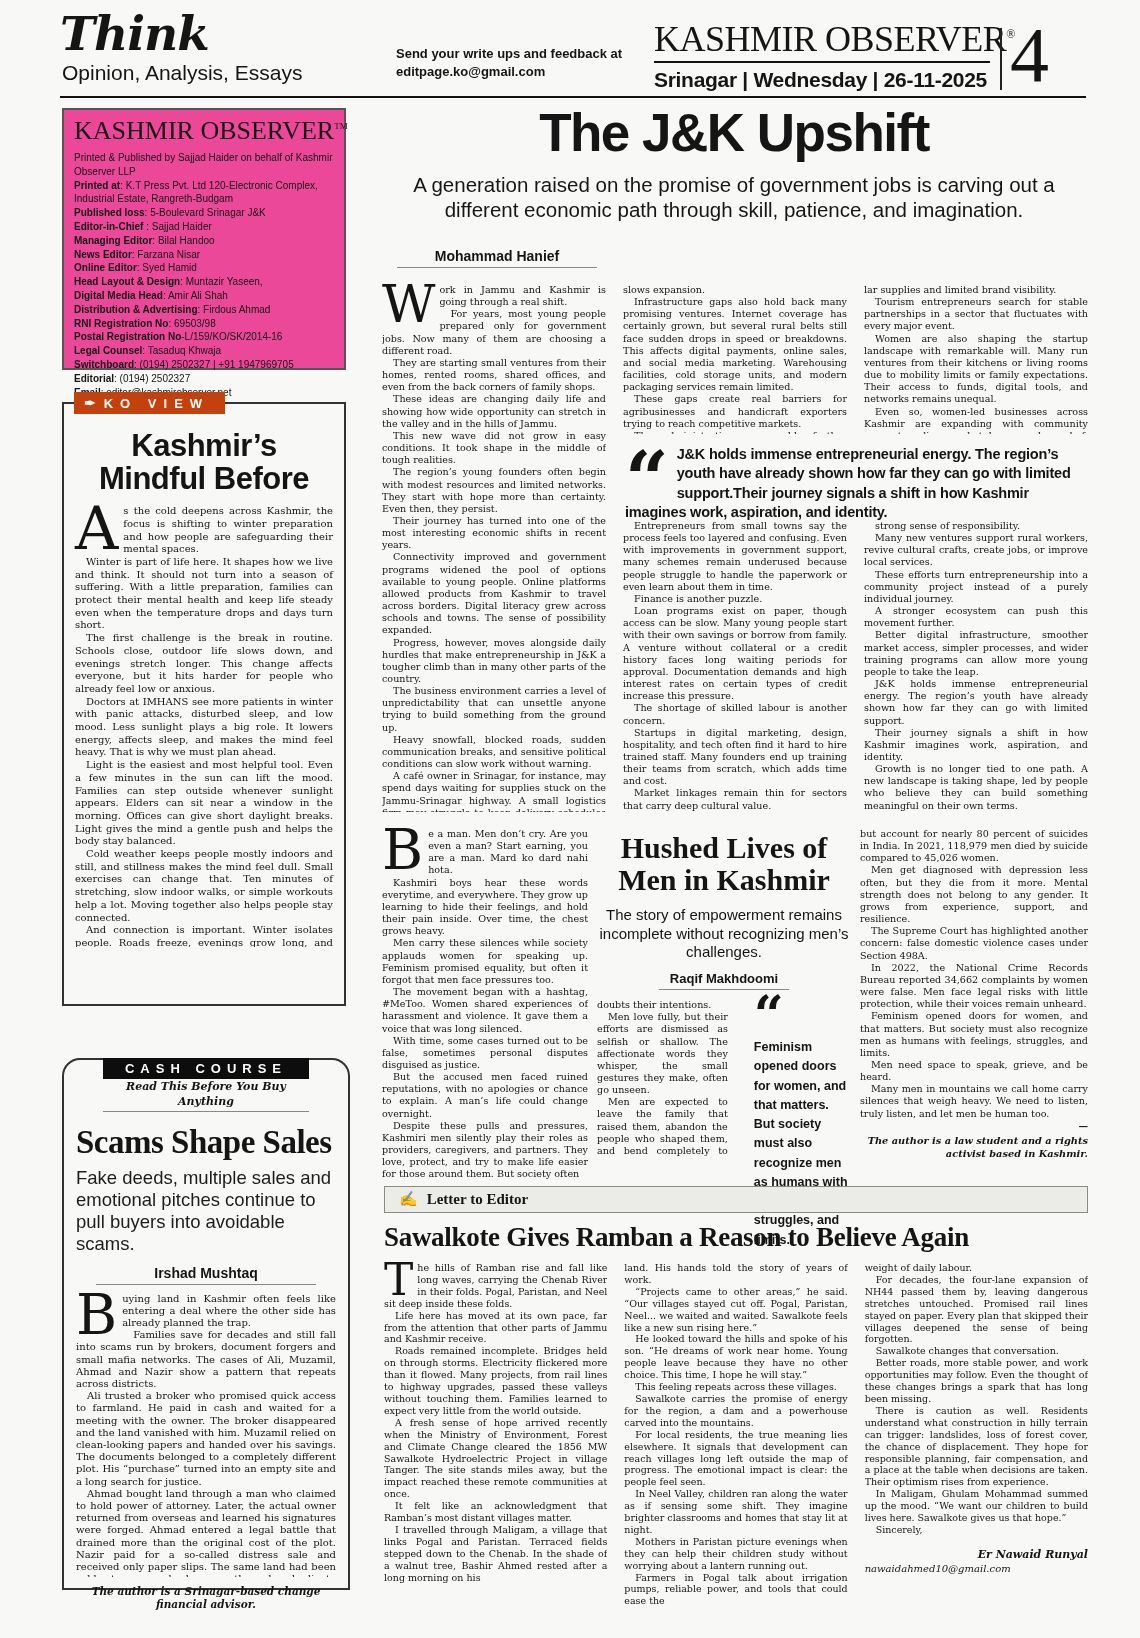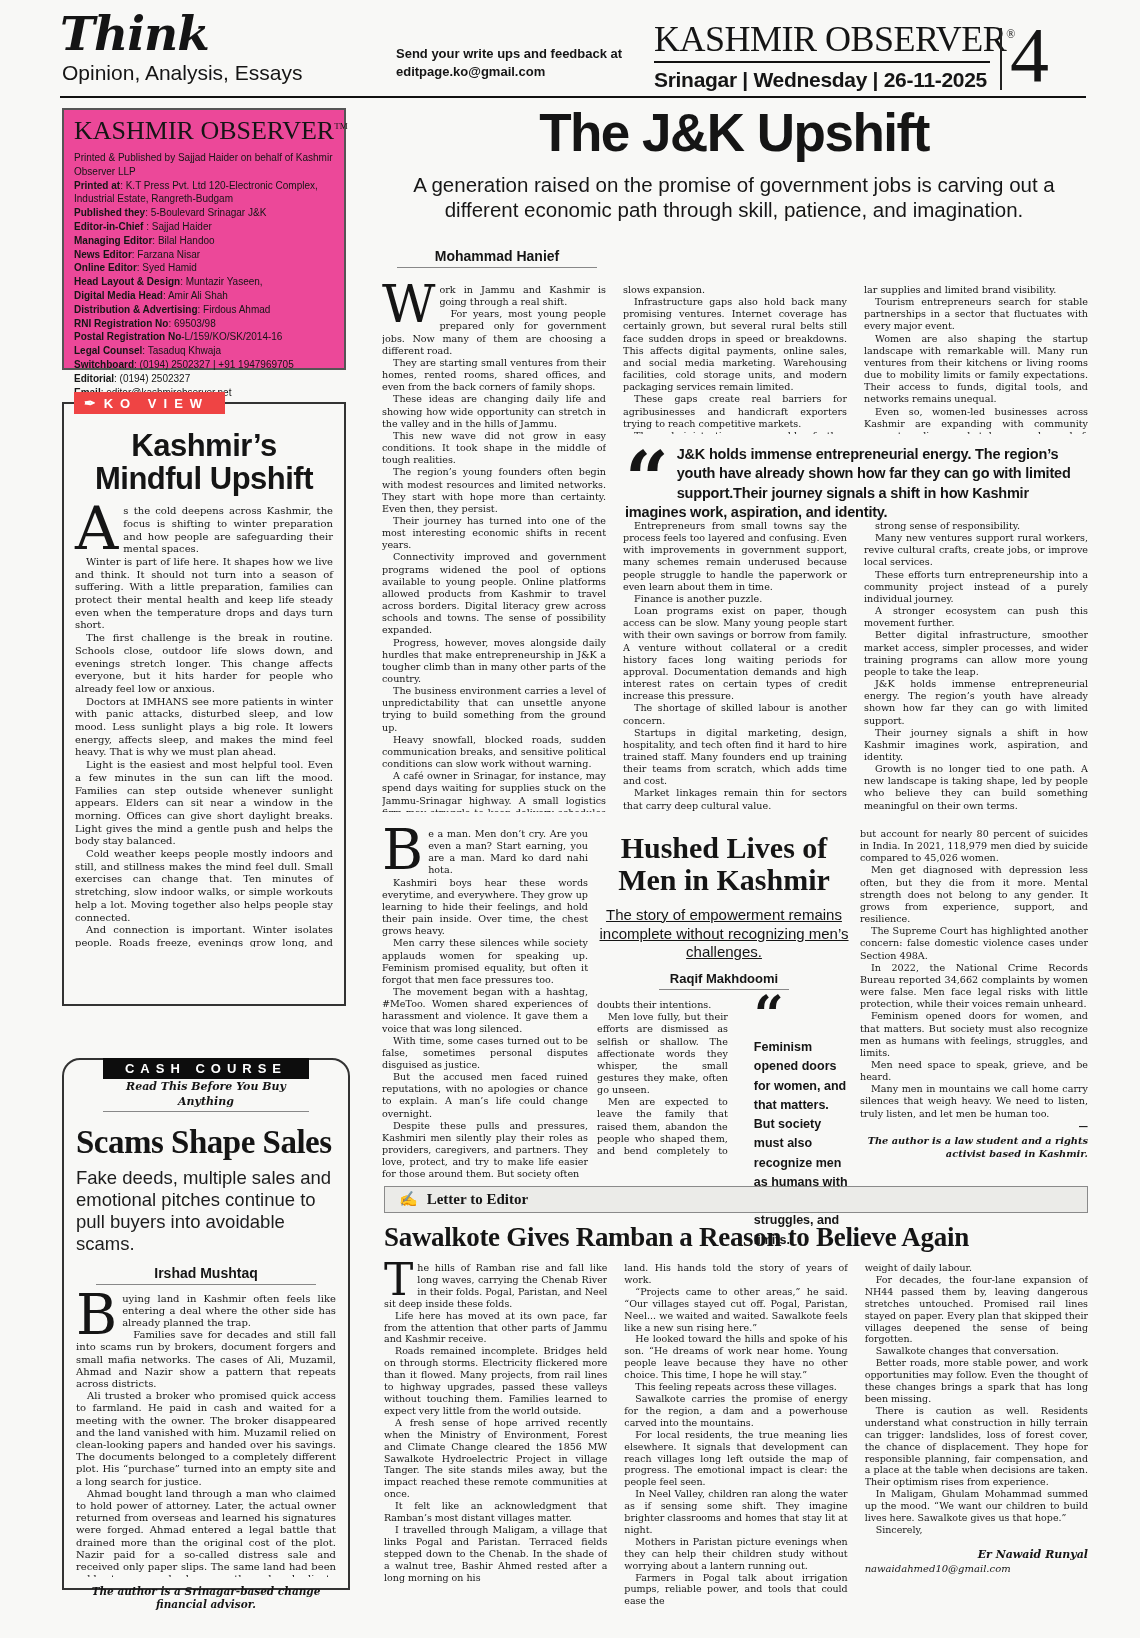--- a/index.html
+++ b/index.html
@@ -26,21 +26,21 @@
 
   
   .imprint { left:62px; top:108px; width:284px; height:262px; border:2px solid #555; padding:8px 10px 0; background:#ec4899; }
   .imp-mast { text-align:center; font:400 26px/1 "Liberation Serif", serif; margin-bottom:7px; white-space:nowrap; }
   .imp-mast sup { font-size:9px; }
   .imp-line { font:400 10px/1.38 "Liberation Sans", sans-serif; }
   .imp-line b { font-weight:700; }
 
   
   .koview { left:62px; top:402px; width:284px; height:604px; border:2px solid #333; background:#f8f8f6; }
-  .kicker-bar { position:absolute; left:10px; top:-12px; background:#ef4444; color:#fff;
+  .kicker-bar { position:absolute; left:10px; top:-12px; background:#c2410c; color:#fff;
                 padding:4px 16px 4px 10px; font:700 13px/1 "Liberation Sans", sans-serif; letter-spacing:7px; }
   .kicker-bar .nib { letter-spacing:0; margin-right:8px; font-size:14px; }
   .ko-headline { margin-top:26px; text-align:center; font:800 31px/1.05 "Liberation Sans", sans-serif; letter-spacing:-0.5px; }
   .body-text { text-align:justify; font-family:"DejaVu Serif", serif; }
   .body-text p { margin:0; text-indent:11px; }
   .body-text p.lead { text-indent:0; }
   .cont p:first-child { text-indent:0; }
   .ko-body { padding:10px 11px 0; font-size:10px; line-height:12.7px; height:452px; overflow:hidden; }
   .dc { float:left; font-family:"DejaVu Serif", serif; font-weight:400; }
   .dc-a { font-size:60px; line-height:47px; padding-right:5px; }
@@ -81,21 +81,21 @@
   .bigquote { float:left; font:700 76px/0.52 "DejaVu Serif", serif; margin:16px 8px 0 0; }
   .quote-text { font:700 14.5px/1.26 "Liberation Sans", sans-serif; letter-spacing:-0.2px; }
   .note-dash { text-align:right; font-weight:700; }
   .end-note { text-align:right; font:italic 700 9.8px/1.35 "DejaVu Serif", serif; margin-top:2px; }
 
   
   .hushed { left:382px; top:828px; width:706px; height:340px;
             display:grid; grid-template-columns:206px 254px 228px; column-gap:9px; }
   .hushed .cell { font-size:9.6px; line-height:12.15px; overflow:hidden; }
   .h-title { text-align:center; font:700 30px/1.08 "Liberation Serif", serif; margin-top:4px; }
-  .h-standfirst { text-align:center; font:300 15px/1.25 "Liberation Sans", sans-serif; margin-top:9px;text-decoration:underline; }
+  .h-standfirst { text-align:center; font:300 15px/1.25 "Liberation Sans", sans-serif; margin-top:9px; }
   .h-byline-wrap { margin-top:10px; }
   .h-byline-wrap .byline { font-size:13px; }
   .h-byline-wrap .byline-rule { width:130px; }
   .h-row { display:flex; gap:26px; margin-top:9px; }
   .h-subcol { width:140px; font-size:9.6px; line-height:12.15px; overflow:hidden; height:160px; }
   .h-quote { width:104px; }
   .h-quote .q { font:700 52px/0.6 "DejaVu Serif", serif; display:block; margin-bottom:6px; }
   .h-quote-text { font:800 12.5px/1.3 "Liberation Sans", sans-serif; }
 
   
@@ -128,42 +128,42 @@
   </div>
   <div class="abs pg-divider"></div>
   <div class="abs pgnum">4</div>
   <div class="abs header-rule"></div>
 
   <div class="abs imprint">
     <div class="imp-mast"><span>KASHMIR OBSERVER</span><sup>TM</sup></div>
     <div>
         <div class="imp-line">Printed &amp; Published by Sajjad Haider on behalf of Kashmir Observer LLP</div>
         <div class="imp-line"><b>Printed at</b>:  K.T Press Pvt. Ltd  120-Electronic Complex, Industrial Estate, Rangreth-Budgam</div>
-        <div class="imp-line"><b>Published they</b>:  5-Boulevard Srinagar J&amp;K</div>
+        <div class="imp-line"><b>Published loss</b>:  5-Boulevard Srinagar J&amp;K</div>
         <div class="imp-line"><b>Editor-in-Chief</b> :  Sajjad Haider</div>
         <div class="imp-line"><b>Managing Editor</b>: Bilal Handoo</div>
         <div class="imp-line"><b>News Editor</b>:  Farzana Nisar</div>
         <div class="imp-line"><b>Online Editor</b>:  Syed Hamid</div>
         <div class="imp-line"><b>Head Layout &amp; Design</b>:  Muntazir Yaseen,</div>
         <div class="imp-line"><b>Digital Media Head</b>: Amir Ali Shah</div>
         <div class="imp-line"><b>Distribution &amp; Advertising</b>: Firdous Ahmad</div>
         <div class="imp-line"><b>RNI Registration No</b>: 69503/98</div>
         <div class="imp-line"><b>Postal Registration No</b>-L/159/KO/SK/2014-16</div>
         <div class="imp-line"><b>Legal Counsel</b>: Tasaduq Khwaja</div>
         <div class="imp-line"><b>Switchboard</b>: (0194) 2502327  | +91 1947969705</div>
         <div class="imp-line"><b>Editorial</b>: (0194) 2502327</div>
         <div class="imp-line"><b>Email</b>: editor@kashmirobserver.net</div>
       </div>
   </div>
 
   <div class="abs koview">
     <div class="kicker-bar"><span class="nib">✒</span><span>KO VIEW</span></div>
     <div class="ko-headline">
       <div>Kashmir’s</div>
-      <div>Mindful Upshift</div>
+      <div>Mindful Before</div>
     </div>
     <div class="ko-body body-text">
       <p class="lead"><span class="dc dc-a">A</span><span>s the cold deepens across Kashmir, the focus is shifting to winter preparation and how people are safeguarding their mental spaces.</span></p>
       <span><p>Winter is part of life here. It shapes how we live and think. It should not turn into a season of suffering. With a little preparation, families can protect their mental health and keep life steady even when the temperature drops and days turn short.</p><p>The first challenge is the break in routine. Schools close, outdoor life slows down, and evenings stretch longer. This change affects everyone, but it hits harder for people who already feel low or anxious.</p><p>Doctors at IMHANS see more patients in winter with panic attacks, disturbed sleep, and low mood. Less sunlight plays a big role. It lowers energy, affects sleep, and makes the mind feel heavy. That is why we must plan ahead.</p><p>Light is the easiest and most helpful tool. Even a few minutes in the sun can lift the mood. Families can step outside whenever sunlight appears. Elders can sit near a window in the morning. Offices can give short daylight breaks. Light gives the mind a gentle push and helps the body stay balanced.</p><p>Cold weather keeps people mostly indoors and still, and stillness makes the mind feel dull. Small exercises can change that. Ten minutes of stretching, slow indoor walks, or simple workouts help a lot. Moving together also helps people stay connected.</p><p>And connection is important. Winter isolates people. Roads freeze, evenings grow long, and many end up staying alone in their rooms. Families can break this by creating small rituals: shared meals, tea time, storytelling, or a weekly visit to neighbours. Young people can start study groups or craft circles. These little moments keep warmth inside the home and purpose in the mind.</p></span>
     </div>
   </div>
 
   <div class="abs cash">
     <div class="cash-bar">CASH COURSE</div>
     <div class="cash-sub">Read This Before You Buy Anything</div>

